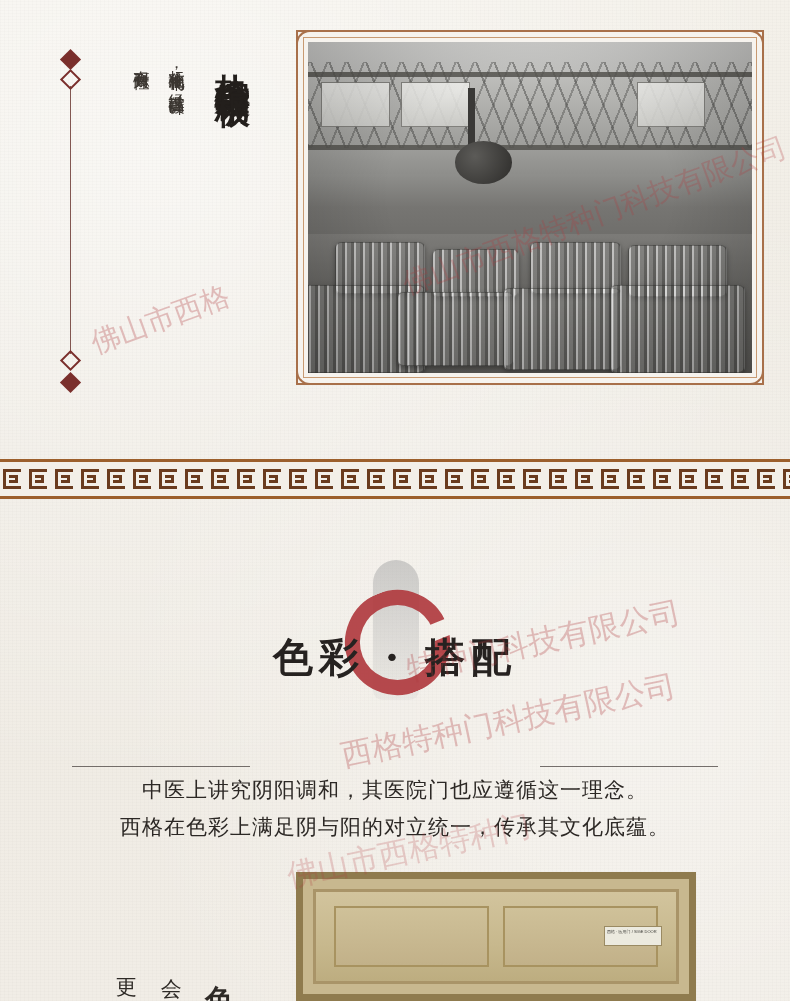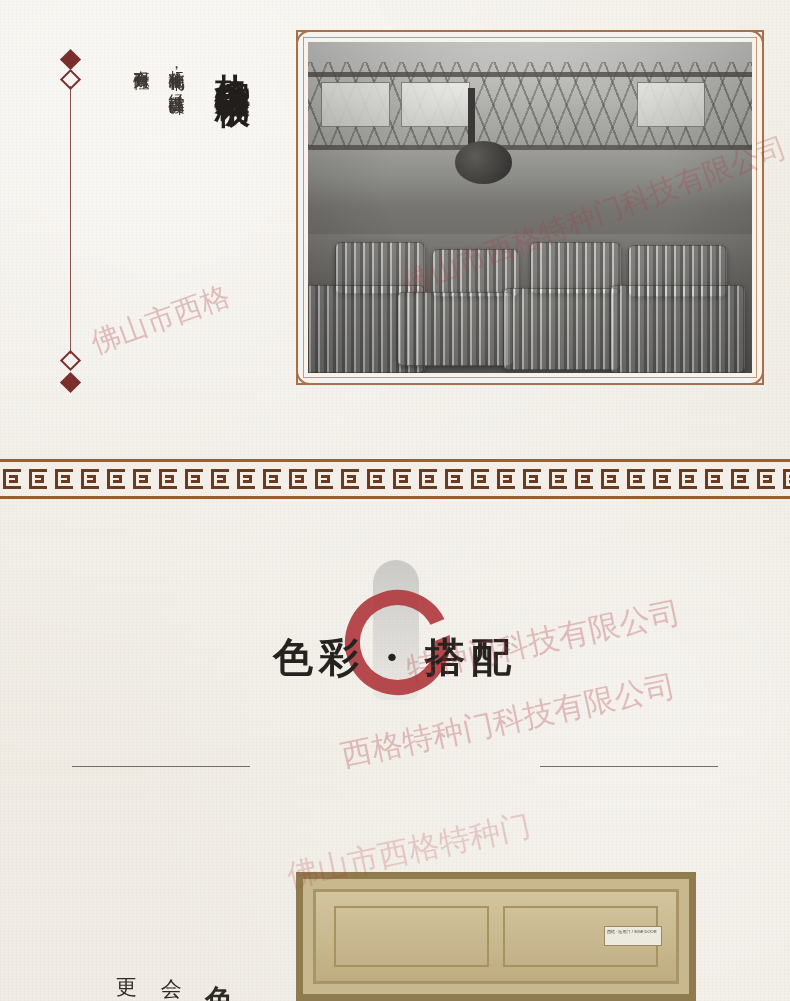--- a/index.html
+++ b/index.html
@@ -504,20 +504,24 @@
     <div class="enso-wrap">
       <span class="enso-shadow"></span>
       <span class="enso"></span>
     </div>
 
     <div class="section-title">色彩 · 搭配</div>
 
     <span class="rule-left"></span>
     <span class="rule-right"></span>
 
+    <div class="body-copy">
+      <div>中医上讲究阴阳调和，其医院门也应遵循这一理念。</div>
+      <div>西格在色彩上满足阴与阳的对立统一，传承其文化底蕴。</div>
+    </div>
 
     <div class="door-frame">
       <div class="door-inner">
         <span class="door-leaf l"></span>
         <span class="door-leaf r"></span>
         <span class="door-plate">西格 · 医用门 / SIGE DOOR</span>
       </div>
     </div>
 
     <div class="bottom-v m2">更</div>

